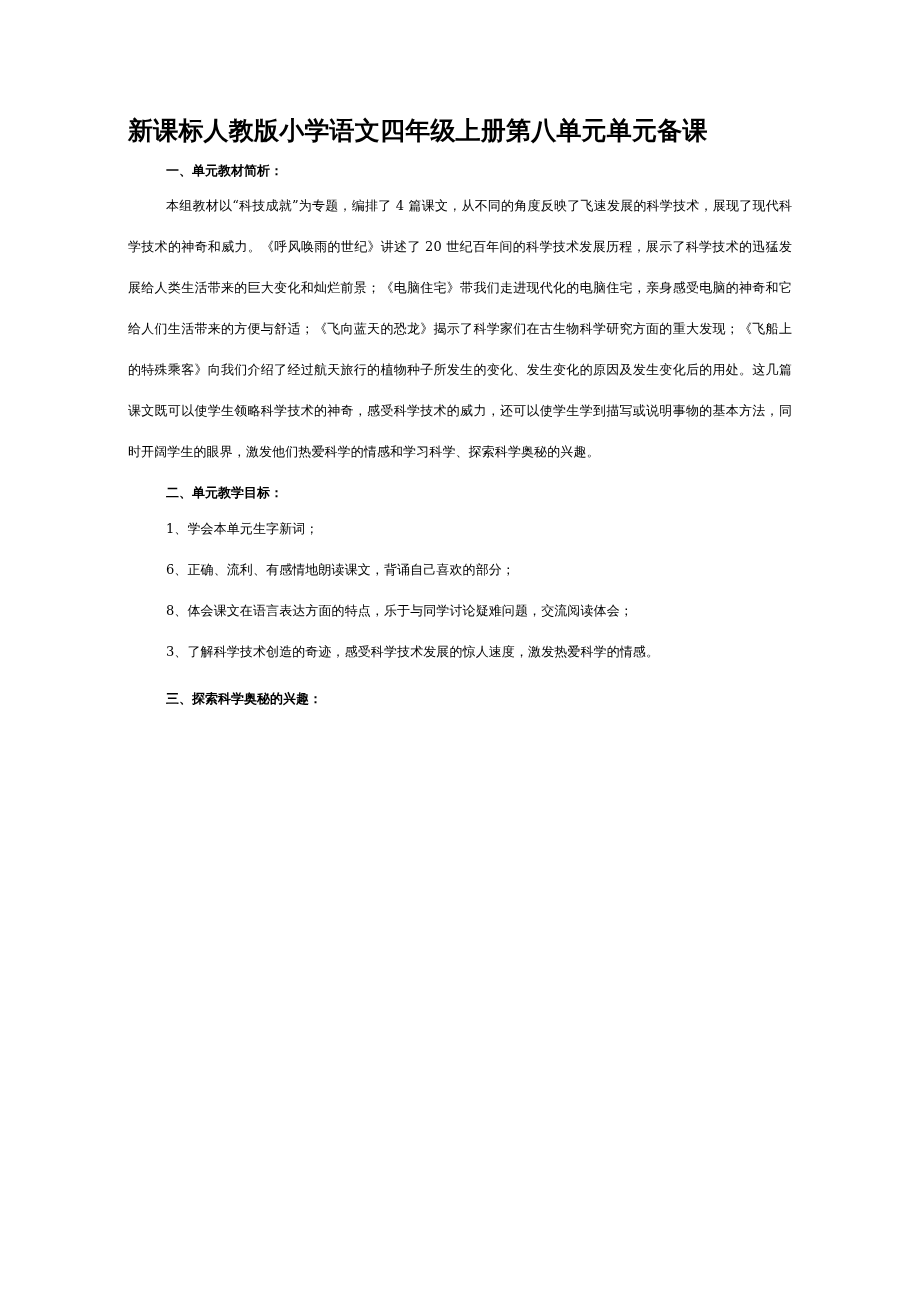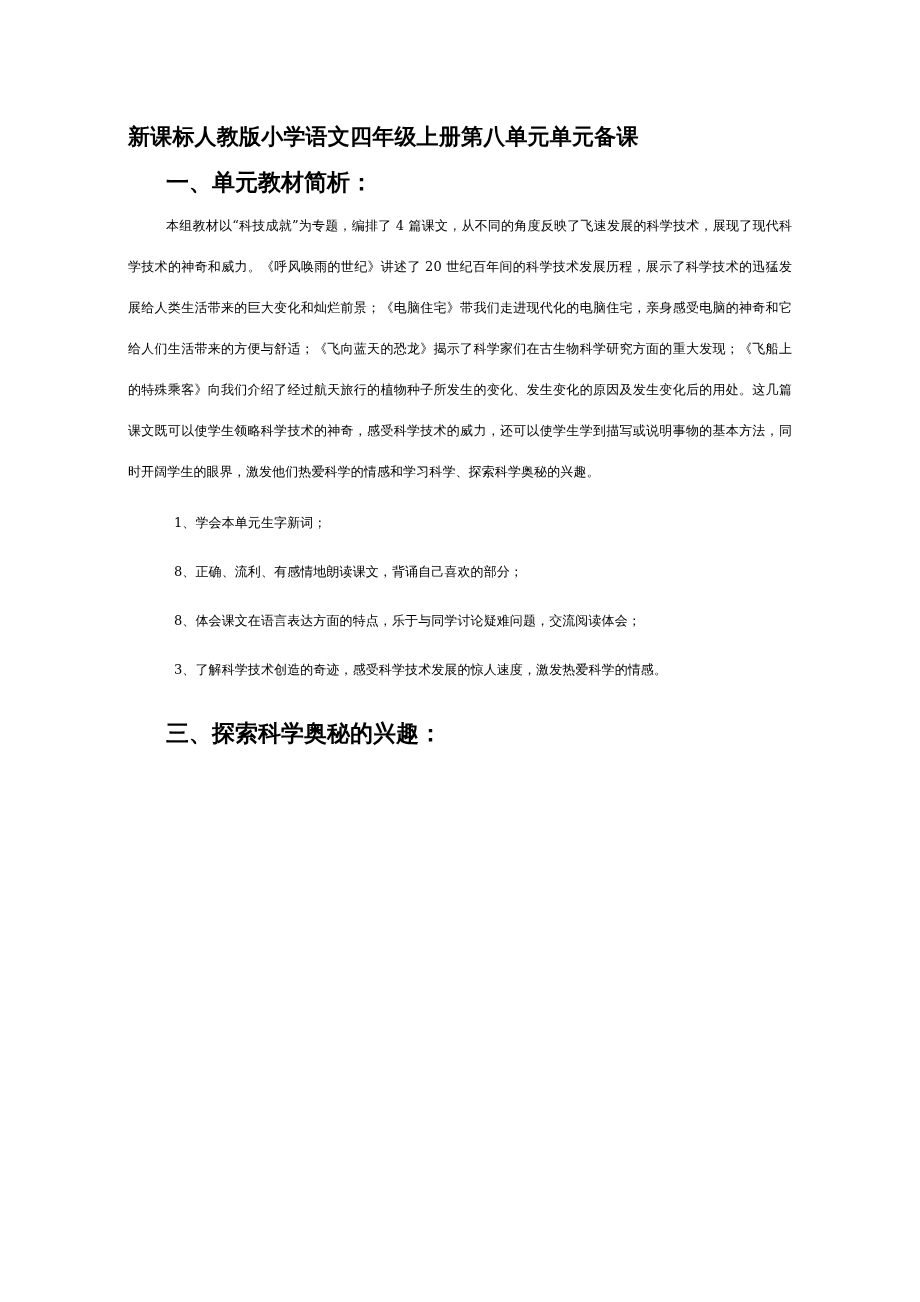--- a/index.html
+++ b/index.html
@@ -19,65 +19,66 @@
     width: 920px;
     height: 1302px;
     box-sizing: border-box;
     padding: 108px 128px 40px 128px;
     background: #ffffff;
     overflow: hidden;
   }
   .doc-title {
     font-family: "DejaVu Sans", "Liberation Sans", sans-serif;
     font-weight: bold;
-    font-size: 22px;
+    font-size: 25px;
     line-height: 1.5;
-    margin: 12px 0 8px 0;
+    margin: 4px 0 8px 0;
     letter-spacing: 0.2px;
   }
   .section-heading {
     font-family: "DejaVu Sans", "Liberation Sans", sans-serif;
     font-weight: bold;
-    font-size: 23px;
+    font-size: 13px;
     line-height: 1.6;
     margin: 11px 0 4px 0;
     text-indent: 38px;
   }
   .para {
     font-size: 13px;
     line-height: 41px;
     margin: 0 0 2px 0;
     text-indent: 38px;
     text-align: justify;
     text-justify: inter-ideograph;
     letter-spacing: 0.1px;
   }
   .para.body-block {
     margin-bottom: 10px;
   }
   .para.list-item {
-    margin: 8px;
+    margin: 0;
   }
   .spacer-sm { height: 6px; }
 </style>
 </head>
 <body>
 
 <div class="page">
 
   <h1 class="doc-title">新课标人教版小学语文四年级上册第八单元单元备课</h1>
 
   <h2 class="section-heading">一、单元教材简析：</h2>
 
   <p class="para body-block">本组教材以“科技成就”为专题，编排了 4 篇课文，从不同的角度反映了飞速发展的科学技术，展现了现代科学技术的神奇和威力。《呼风唤雨的世纪》讲述了 20 世纪百年间的科学技术发展历程，展示了科学技术的迅猛发展给人类生活带来的巨大变化和灿烂前景；《电脑住宅》带我们走进现代化的电脑住宅，亲身感受电脑的神奇和它给人们生活带来的方便与舒适；《飞向蓝天的恐龙》揭示了科学家们在古生物科学研究方面的重大发现；《飞船上的特殊乘客》向我们介绍了经过航天旅行的植物种子所发生的变化、发生变化的原因及发生变化后的用处。这几篇课文既可以使学生领略科学技术的神奇，感受科学技术的威力，还可以使学生学到描写或说明事物的基本方法，同时开阔学生的眼界，激发他们热爱科学的情感和学习科学、探索科学奥秘的兴趣。</p>
 
+  <h2 class="section-heading">二、单元教学目标：</h2>
 
   <p class="para list-item">1、学会本单元生字新词；</p>
 
-  <p class="para list-item">8、正确、流利、有感情地朗读课文，背诵自己喜欢的部分；</p>
+  <p class="para list-item">6、正确、流利、有感情地朗读课文，背诵自己喜欢的部分；</p>
 
   <p class="para list-item">8、体会课文在语言表达方面的特点，乐于与同学讨论疑难问题，交流阅读体会；</p>
 
   <p class="para list-item">3、了解科学技术创造的奇迹，感受科学技术发展的惊人速度，激发热爱科学的情感。</p>
 
   <div class="spacer-sm"></div>
 
   <h2 class="section-heading">三、探索科学奥秘的兴趣：</h2>
 
 </div>

